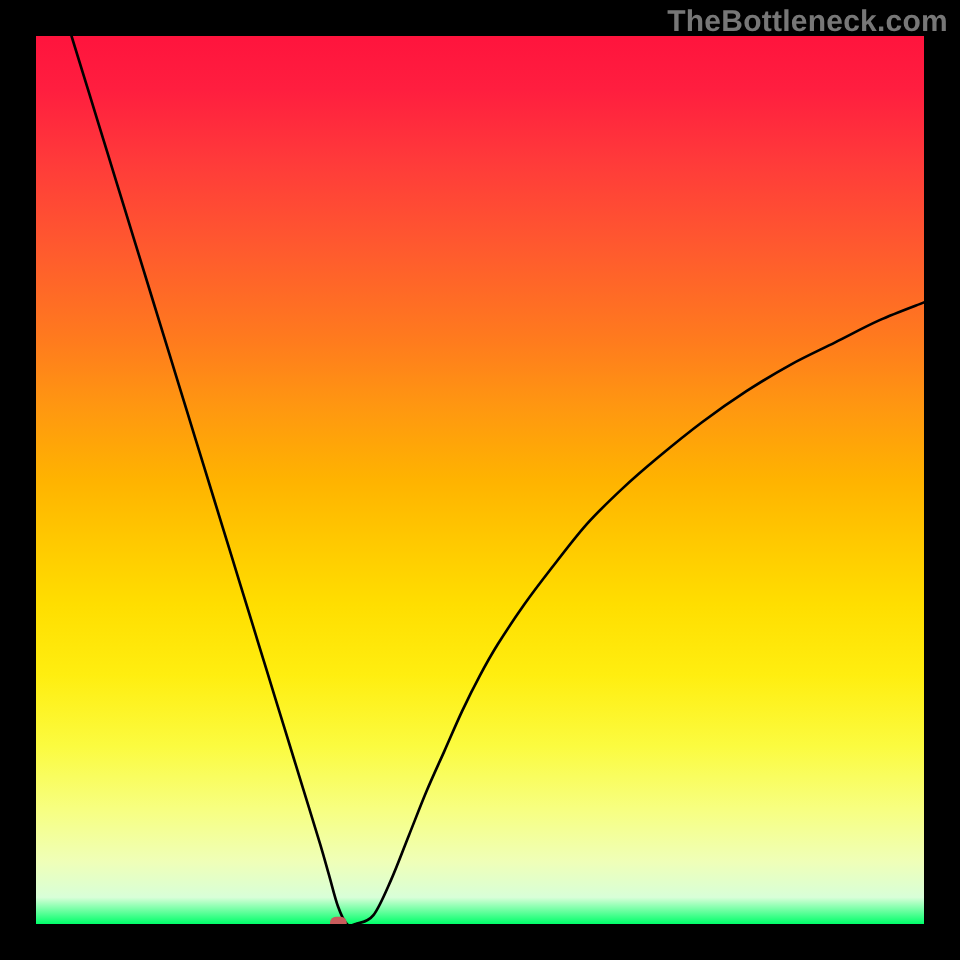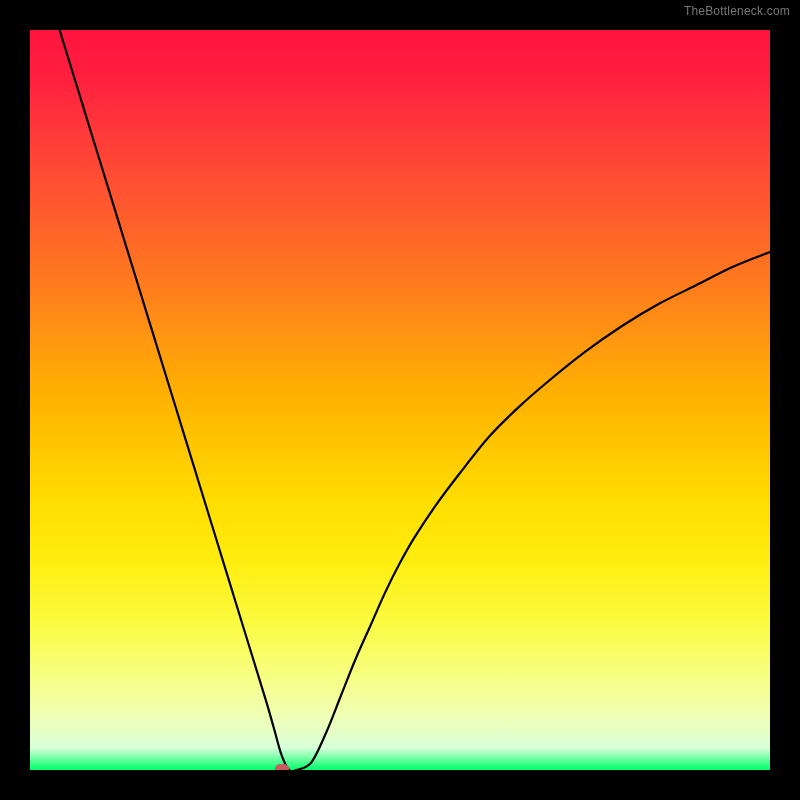--- a/index.html
+++ b/index.html
@@ -17,22 +17,22 @@
     top: 0;
     width: 800px;
     height: 800px;
     background: #000;
   }
   .watermark {
     position: absolute;
     top: 4px;
     right: 10px;
     color: #777;
-    font-size: 12px;
-    font-weight: 400;
+    font-size: 25px;
+    font-weight: 700;
     letter-spacing: 0.2px;
     z-index: 10;
   }
   .plot-area {
     position: absolute;
     left: 30px;
     top: 30px;
     width: 740px;
     height: 740px;
     overflow: hidden;

